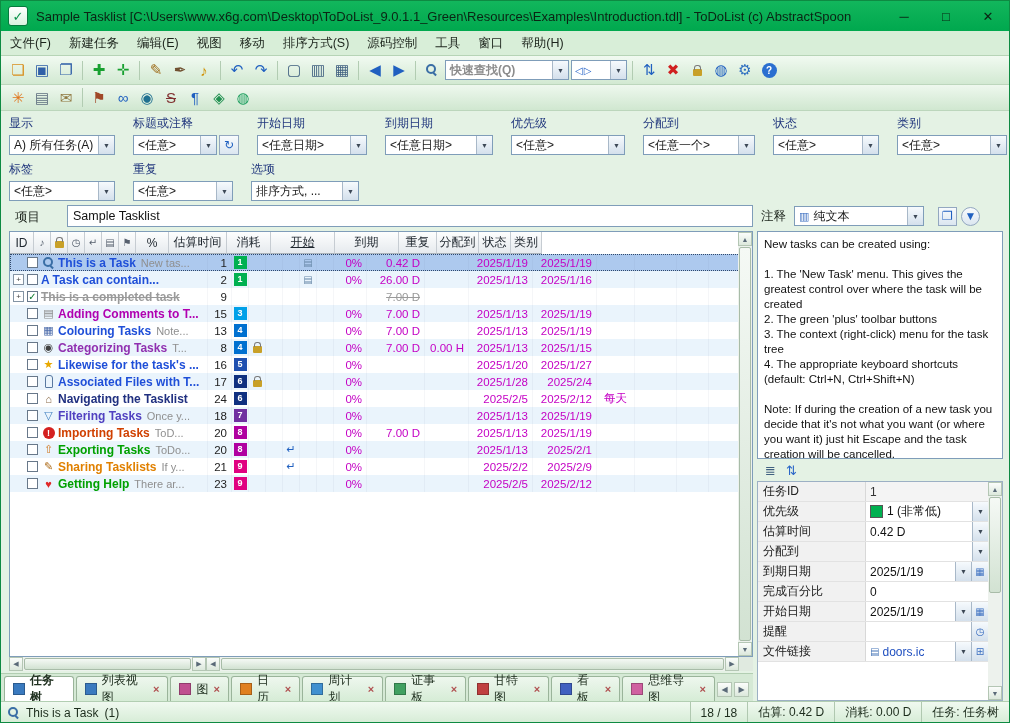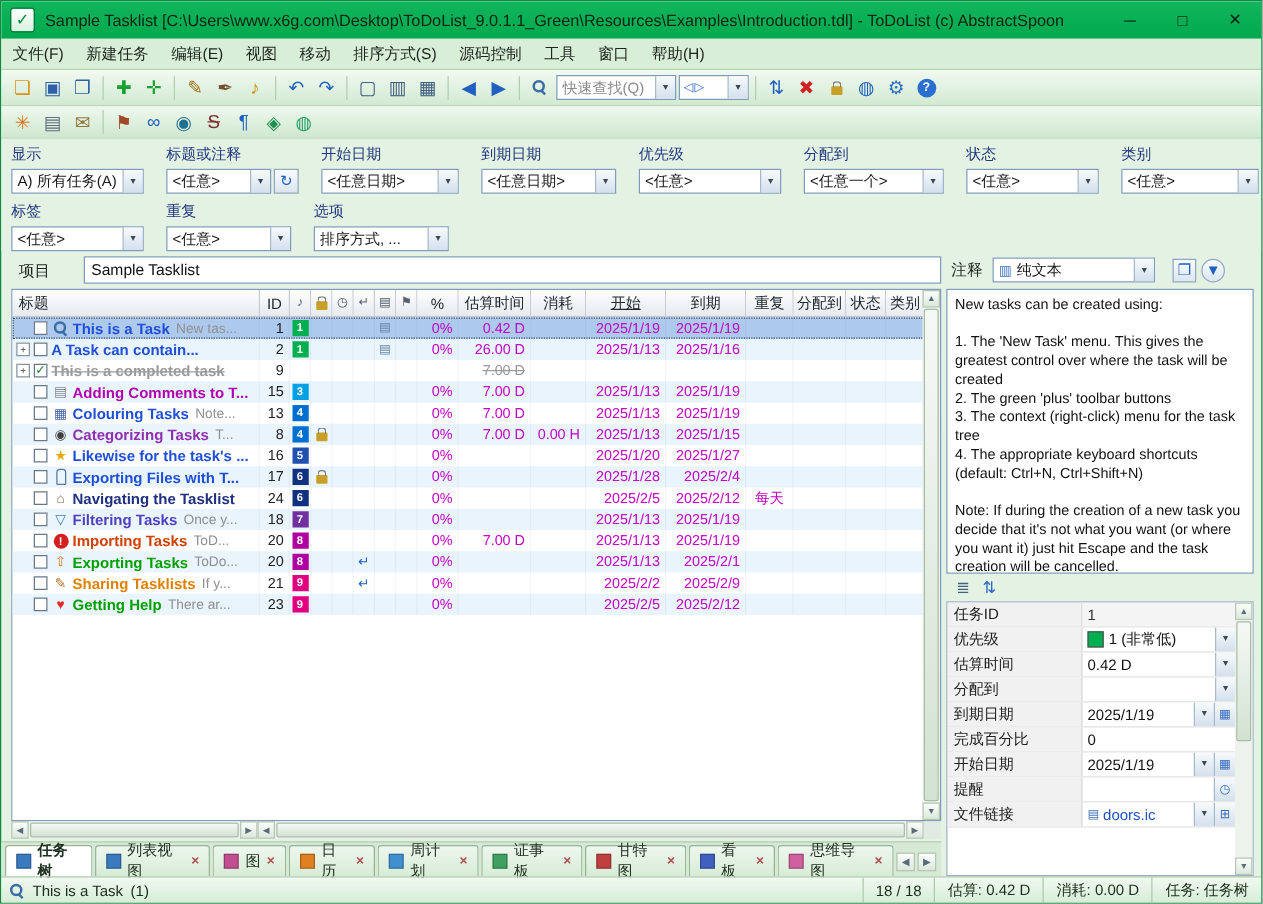--- a/index.html
+++ b/index.html
@@ -24,21 +24,21 @@
     background:linear-gradient(#f1faf1,#d2e9d2);border-bottom:1px solid #bcd6bc;box-sizing:border-box;}
   #tb2{position:absolute;left:0;top:84px;width:100%;height:26px;display:flex;align-items:center;padding-left:6px;gap:2px;
     background:linear-gradient(#eef8ee,#d0e7d0);border-bottom:1px solid #bcd6bc;box-sizing:border-box;}
   .tb-icon{width:22px;height:22px;display:flex;align-items:center;justify-content:center;font-size:15px;}
   .tb-sep{width:1px;height:19px;background:#b2ccb2;margin:0 3px;}
   
   .combo{display:flex;align-items:center;background:#fff;border:1px solid #7f9db9;height:20px;
     box-sizing:border-box;font-size:12px;padding-left:4px;color:#1a1a1a;}
   .combo .dd,.ddbtn{margin-left:auto;width:15px;height:100%;display:flex;align-items:center;justify-content:center;
     font-size:7px;color:#3c4856;background:linear-gradient(#f6fafd,#d4e0ec);border-left:1px solid #a8b8c8;}
-  .qf{width:96px;}.qf-text{color:#8c8c8c;}
+  .qf{width:124px;font-weight:bold;}.qf-text{color:#8c8c8c;}
   .qn{width:56px;padding-left:3px;}.qn-a{color:#2a66c8;font-size:10px;letter-spacing:1px;}
   .sqbtn{width:20px;height:20px;box-sizing:border-box;margin-left:2px;display:flex;align-items:center;justify-content:center;
     border:1px solid #93a7c0;background:linear-gradient(#f8fbfd,#dbe6f0);color:#2060c0;font-size:12px;}
   
   #filters{position:absolute;left:0;top:110px;width:100%;height:90px;background:#e4f2e4;box-sizing:border-box;padding:4px 0 0 8px;}
   .frow{display:flex;gap:18px;margin-bottom:6px;}
   .flabel{font-size:12px;color:#22387e;margin-bottom:3px;}
   .fline{display:flex;}
   
   #projLabel{position:absolute;left:14px;top:208px;font-size:12.5px;color:#1c241c;}
@@ -335,21 +335,20 @@
           </div>
         </div>
       </div>
   </div>
 
   <div id="projLabel">项目</div>
   <div id="projInput">Sample Tasklist</div>
 
   <div id="leftWrap">
     <div id="gridHeader">
-        <span class="hcell hfirst" style="width: 198px;">标题</span>
         <span class="hcell" style="width: 24px;">ID</span>
         <span class="hcell" style="width: 17px;">
           <span style="color: rgb(87, 96, 110); font-size: 10px;">♪</span>
         </span>
         <span class="hcell" style="width: 17px;">
           <span class="lockico"></span>
         </span>
         <span class="hcell" style="width: 17px;">
           <span style="color: rgb(87, 96, 110); font-size: 10px;">◷</span>
         </span>
@@ -558,21 +557,21 @@
           <span class="cell " style="width: 32px;"></span>
           <span class="cell " style="width: 31px;"></span>
         </div>
         <div class="trow alt">
           <span class="cell tcell" style="width: 198px;">
             <span class="exp hid"></span>
             <span class="cb"></span>
             <span class="ticon">
               <span class="clip"></span>
             </span>
-            <span class="ttext" style="color: rgb(31, 79, 216);">Exporting Files with T...</span>
+            <span class="ttext" style="color: rgb(31, 79, 216);">Associated Files with T...</span>
           </span>
           <span class="cell idc" style="width: 24px;">17</span>
           <span class="cell icell" style="width: 17px;">
             <span class="pri" style="background: rgb(16, 48, 128);">6</span>
           </span>
           <span class="cell icell" style="width: 17px;">
             <span class="lockico"></span>
           </span>
           <span class="cell icell" style="width: 17px;"></span>
           <span class="cell icell" style="width: 17px;"></span>

